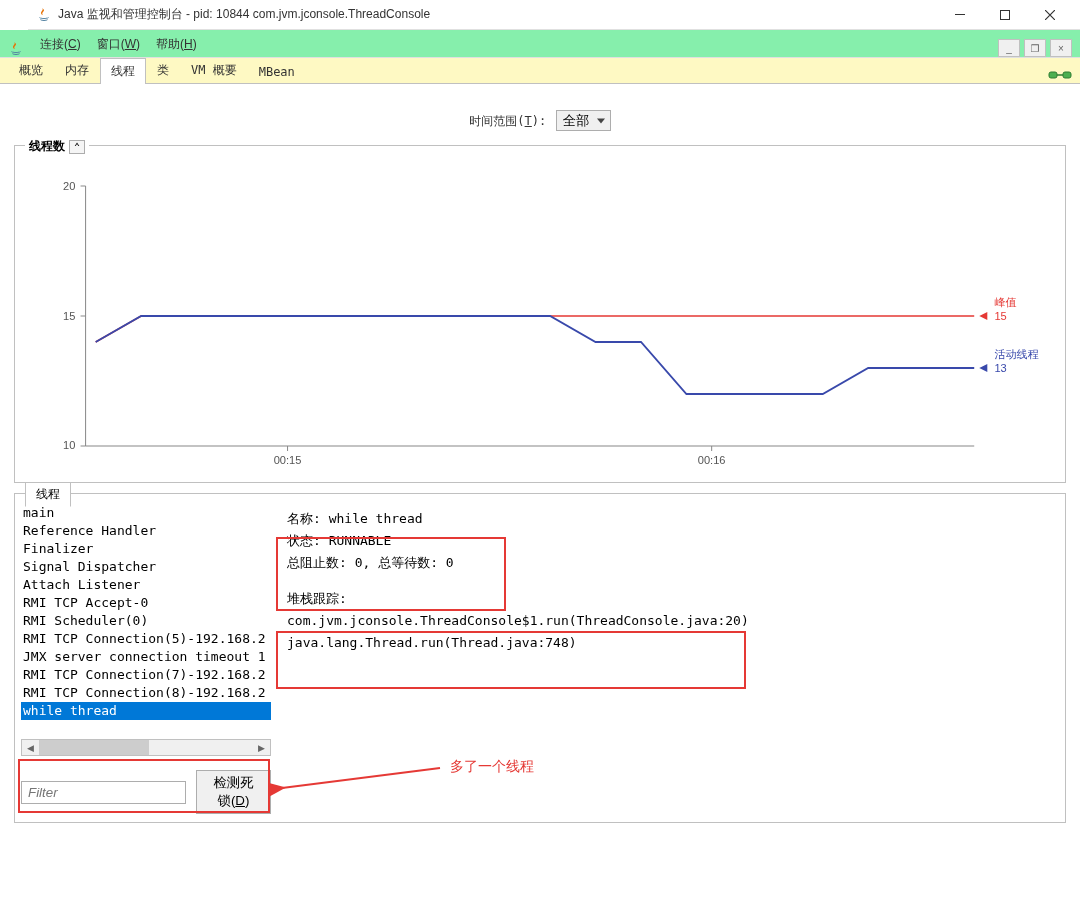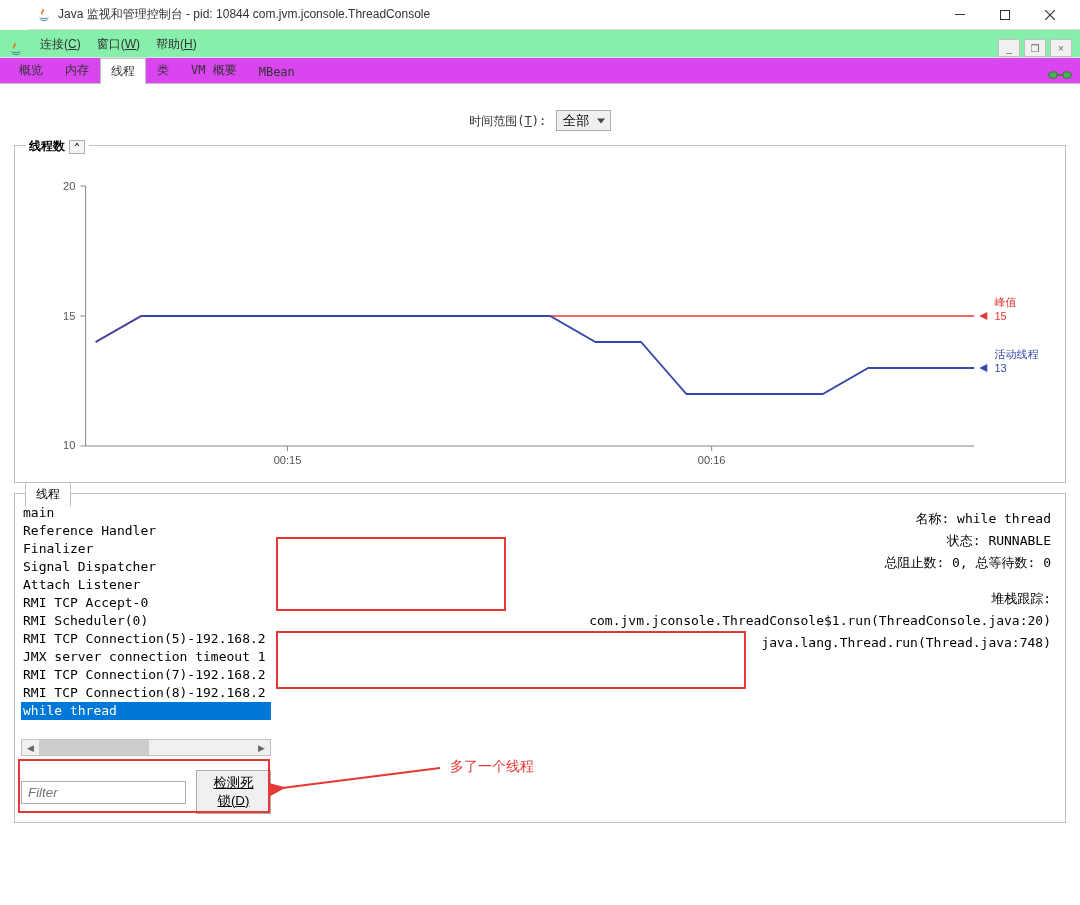--- a/index.html
+++ b/index.html
@@ -13,21 +13,21 @@
 .win-btn { width: 45px; height: 29px; display: flex; align-items: center; justify-content: center; cursor: pointer; }
 
 
 .menubar { height: 28px; background: #86efac; display: flex; align-items: flex-end; padding: 0 8px; border-bottom: 1px solid #e0e0e0; }
 .menubar .java-icon { margin-right: 8px; }
 .menu-item { padding: 4px 8px; cursor: pointer; color: #333; }
 .mdi-controls { margin-left: auto; display: flex; gap: 4px; }
 .mdi-btn { width: 22px; height: 18px; border: 1px solid #c0c0c0; background: #f0f0f0; display: flex; align-items: center; justify-content: center; font-size: 10px; cursor: pointer; color: #666; }
 
 
-.tabbar { height: 26px; display: flex; align-items: flex-end; padding: 0 8px; border-bottom: 1px solid #c0c0c0; background: #d946ef; }
+.tabbar { height: 26px; display: flex; align-items: flex-end; padding: 0 8px; border-bottom: 1px solid #c0c0c0; background: #fef9c3; }
 .tab { padding: 4px 10px; border: 1px solid transparent; border-bottom: none; cursor: pointer; color: #333; font-family: "SimSun", monospace; }
 .tab.active { background: #fff; border-color: #c0c0c0; position: relative; top: 1px; }
 .connection-icon { margin-left: auto; width: 24px; height: 16px; display:flex; align-items:center; justify-content:center; }
 
 
 .content { padding: 10px; position: relative; }
 
 
 .timerange-row { text-align: center; padding: 8px 0 14px 0; }
 .timerange-label { font-family: "SimSun", monospace; color: #333; }
@@ -59,23 +59,23 @@
 .thread-list { flex: 1; overflow: hidden; font-family: "SimSun", monospace; font-size: 13px; line-height: 18px; white-space: nowrap; }
 .thread-item { padding: 0 2px; cursor: pointer; overflow: hidden; text-overflow: clip; }
 .thread-item.selected { background: #0078d7; color: #fff; }
 .hscroll { height: 17px; border: 1px solid #c0c0c0; background: #f0f0f0; display: flex; margin-top: 6px; }
 .hscroll-btn { width: 17px; display: flex; align-items: center; justify-content: center; color: #666; font-size: 9px; }
 .hscroll-track { flex: 1; position: relative; }
 .hscroll-thumb { position: absolute; left: 0; top: 0; height: 100%; width: 110px; background: #cdcdcd; }
 
 .filter-row { display: flex; gap: 10px; margin-top: 14px; align-items: center; }
 .filter-input { flex: 1; max-width: 165px; border: 1px solid #adadad; padding: 3px 6px; font-style: italic; color: #888; font-family: inherit; }
-.detect-btn { border: 1px solid #adadad; background: #f0f0f0; padding: 3px 12px; cursor: pointer; font-family: inherit; text-decoration: underline; }
-
-.detail-col { flex: 1; font-family: "SimSun", monospace; font-size: 13px; line-height: 22px; padding: 4px 8px; position: relative; text-align: right; }
+.detect-btn { border: 1px solid #adadad; background: #f0f0f0; padding: 3px 12px; cursor: pointer; font-family: inherit; }
+
+.detail-col { flex: 1; font-family: "SimSun", monospace; font-size: 13px; line-height: 22px; padding: 4px 8px; position: relative; }
 .detail-line { white-space: pre; }
 
 
 .anno-box { position: absolute; border: 2px solid #e53935; pointer-events: none; }
 .anno-text { position: absolute; color: #e53935; font-family: "SimSun"; font-size: 14px; }
 
 
 .arrow-svg { position: absolute; pointer-events: none; }
 
 u.mnemonic { text-decoration: underline; }

